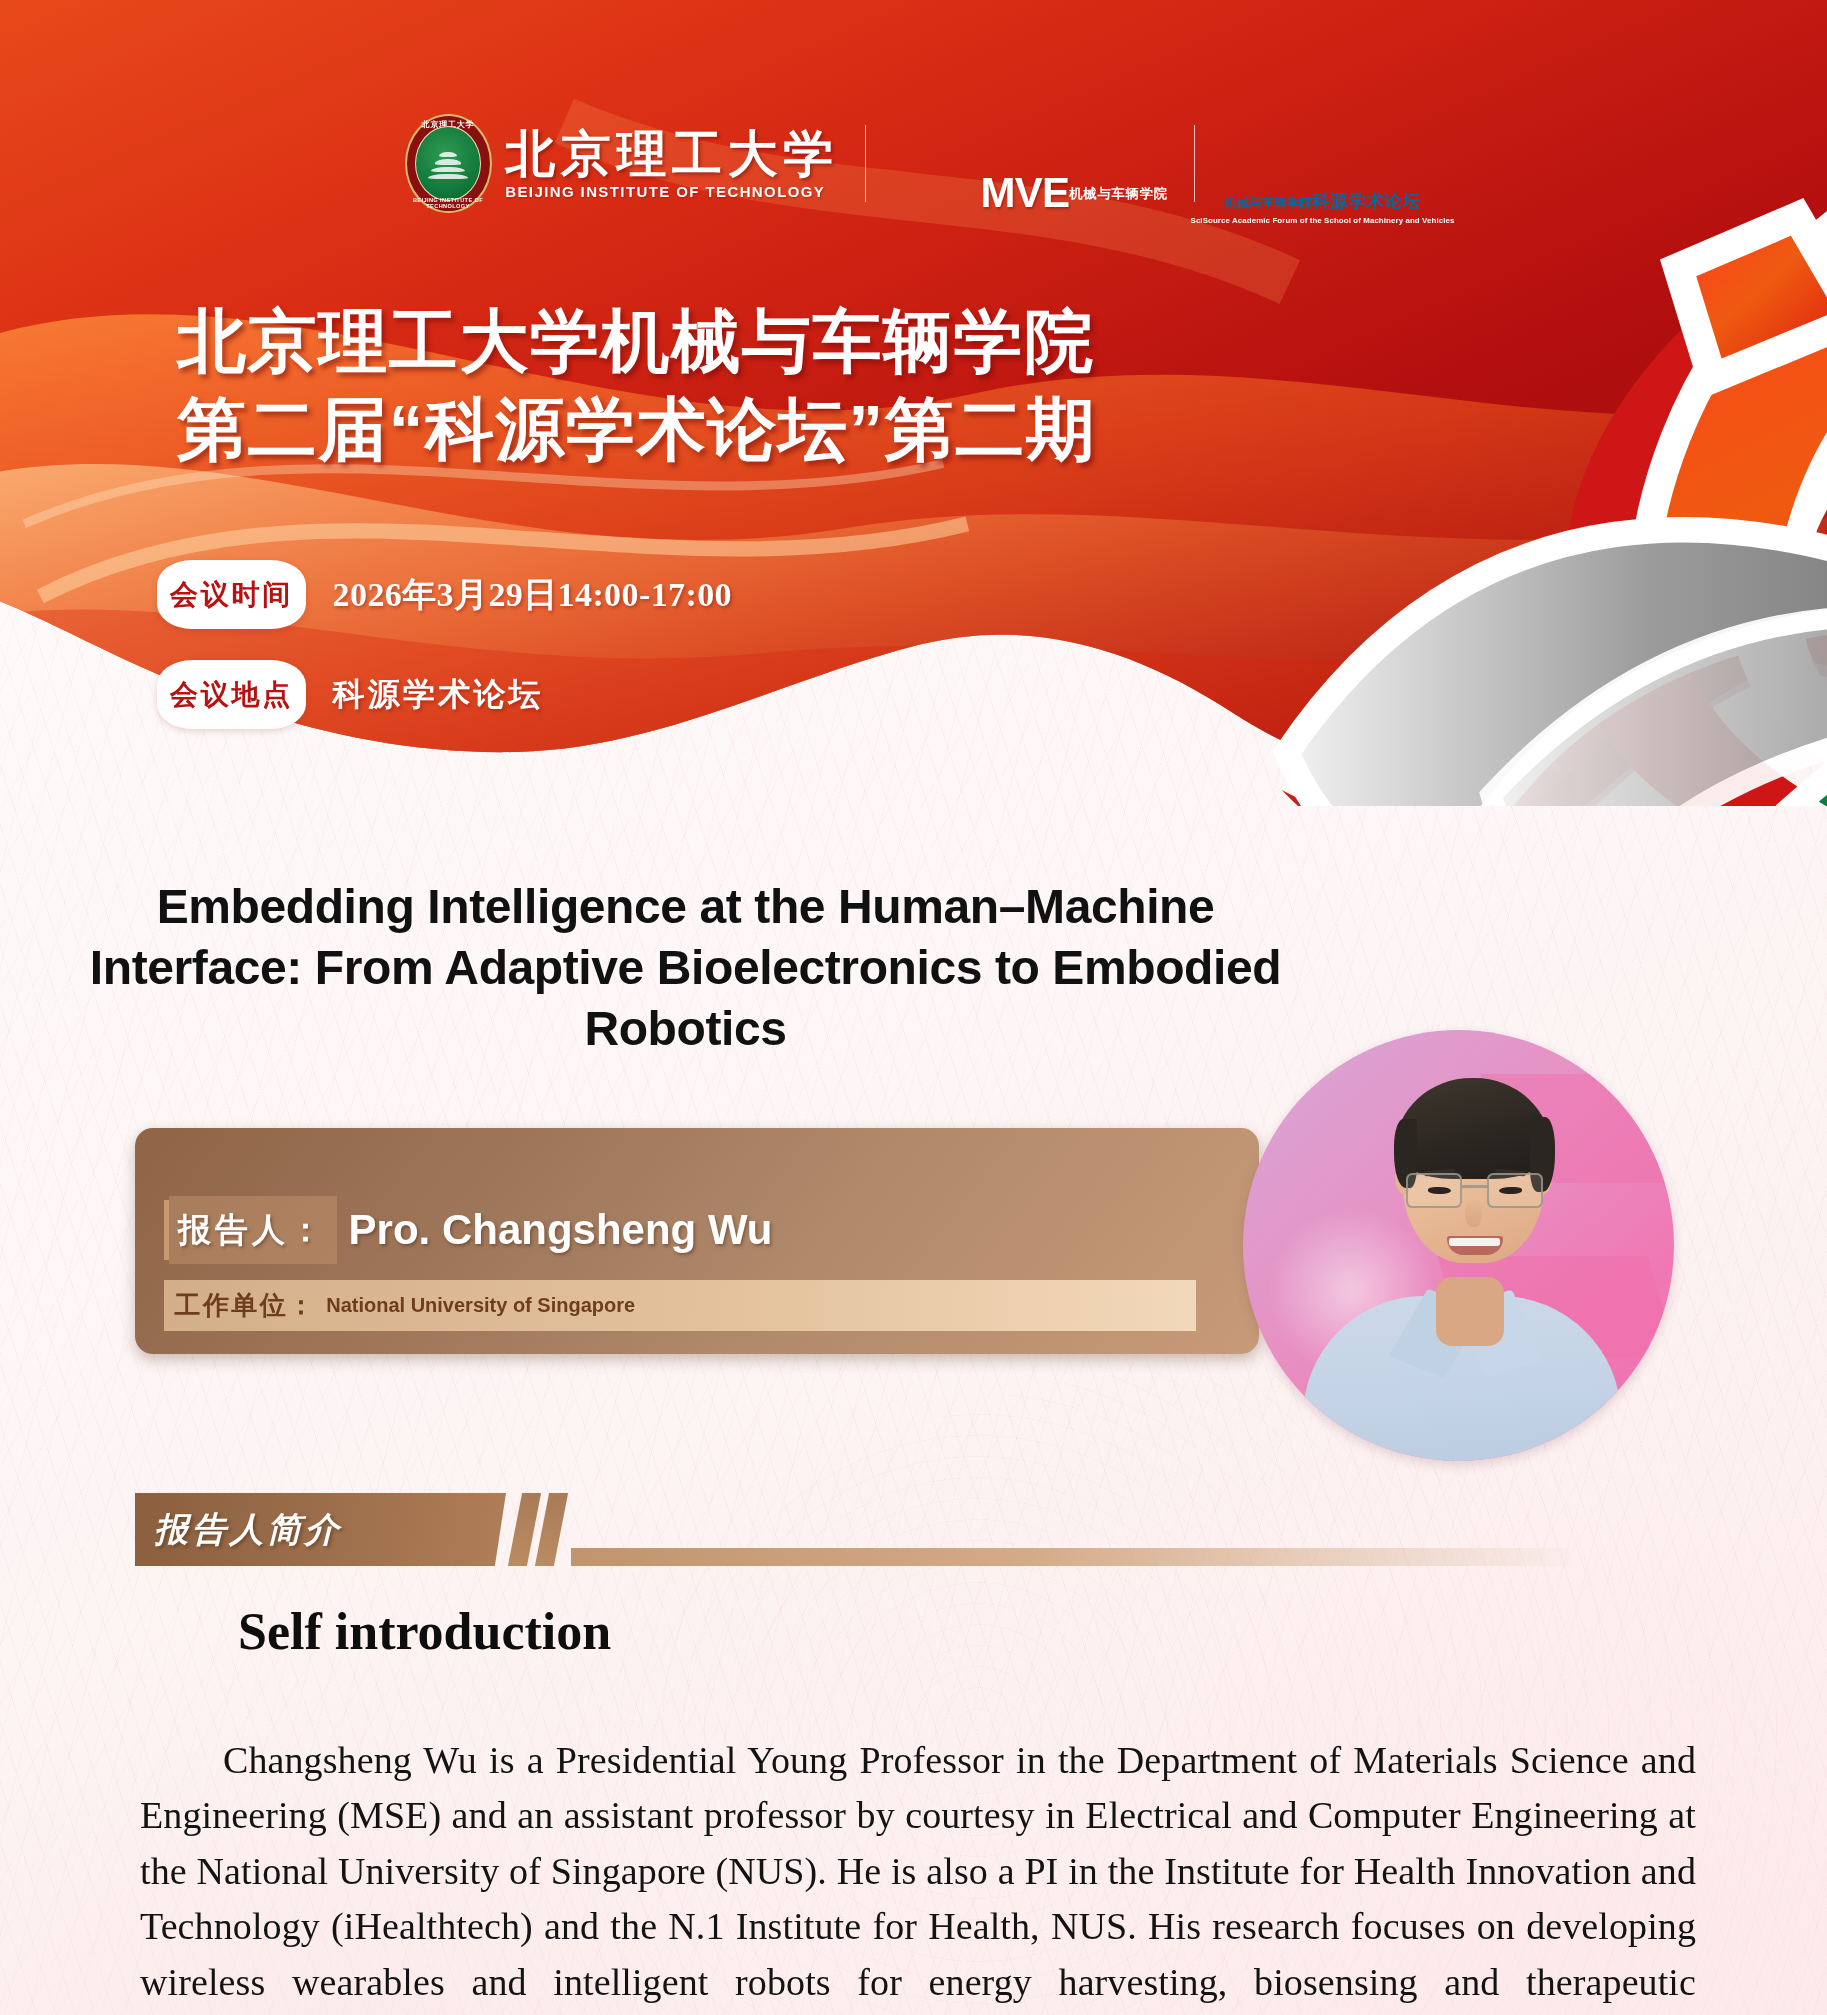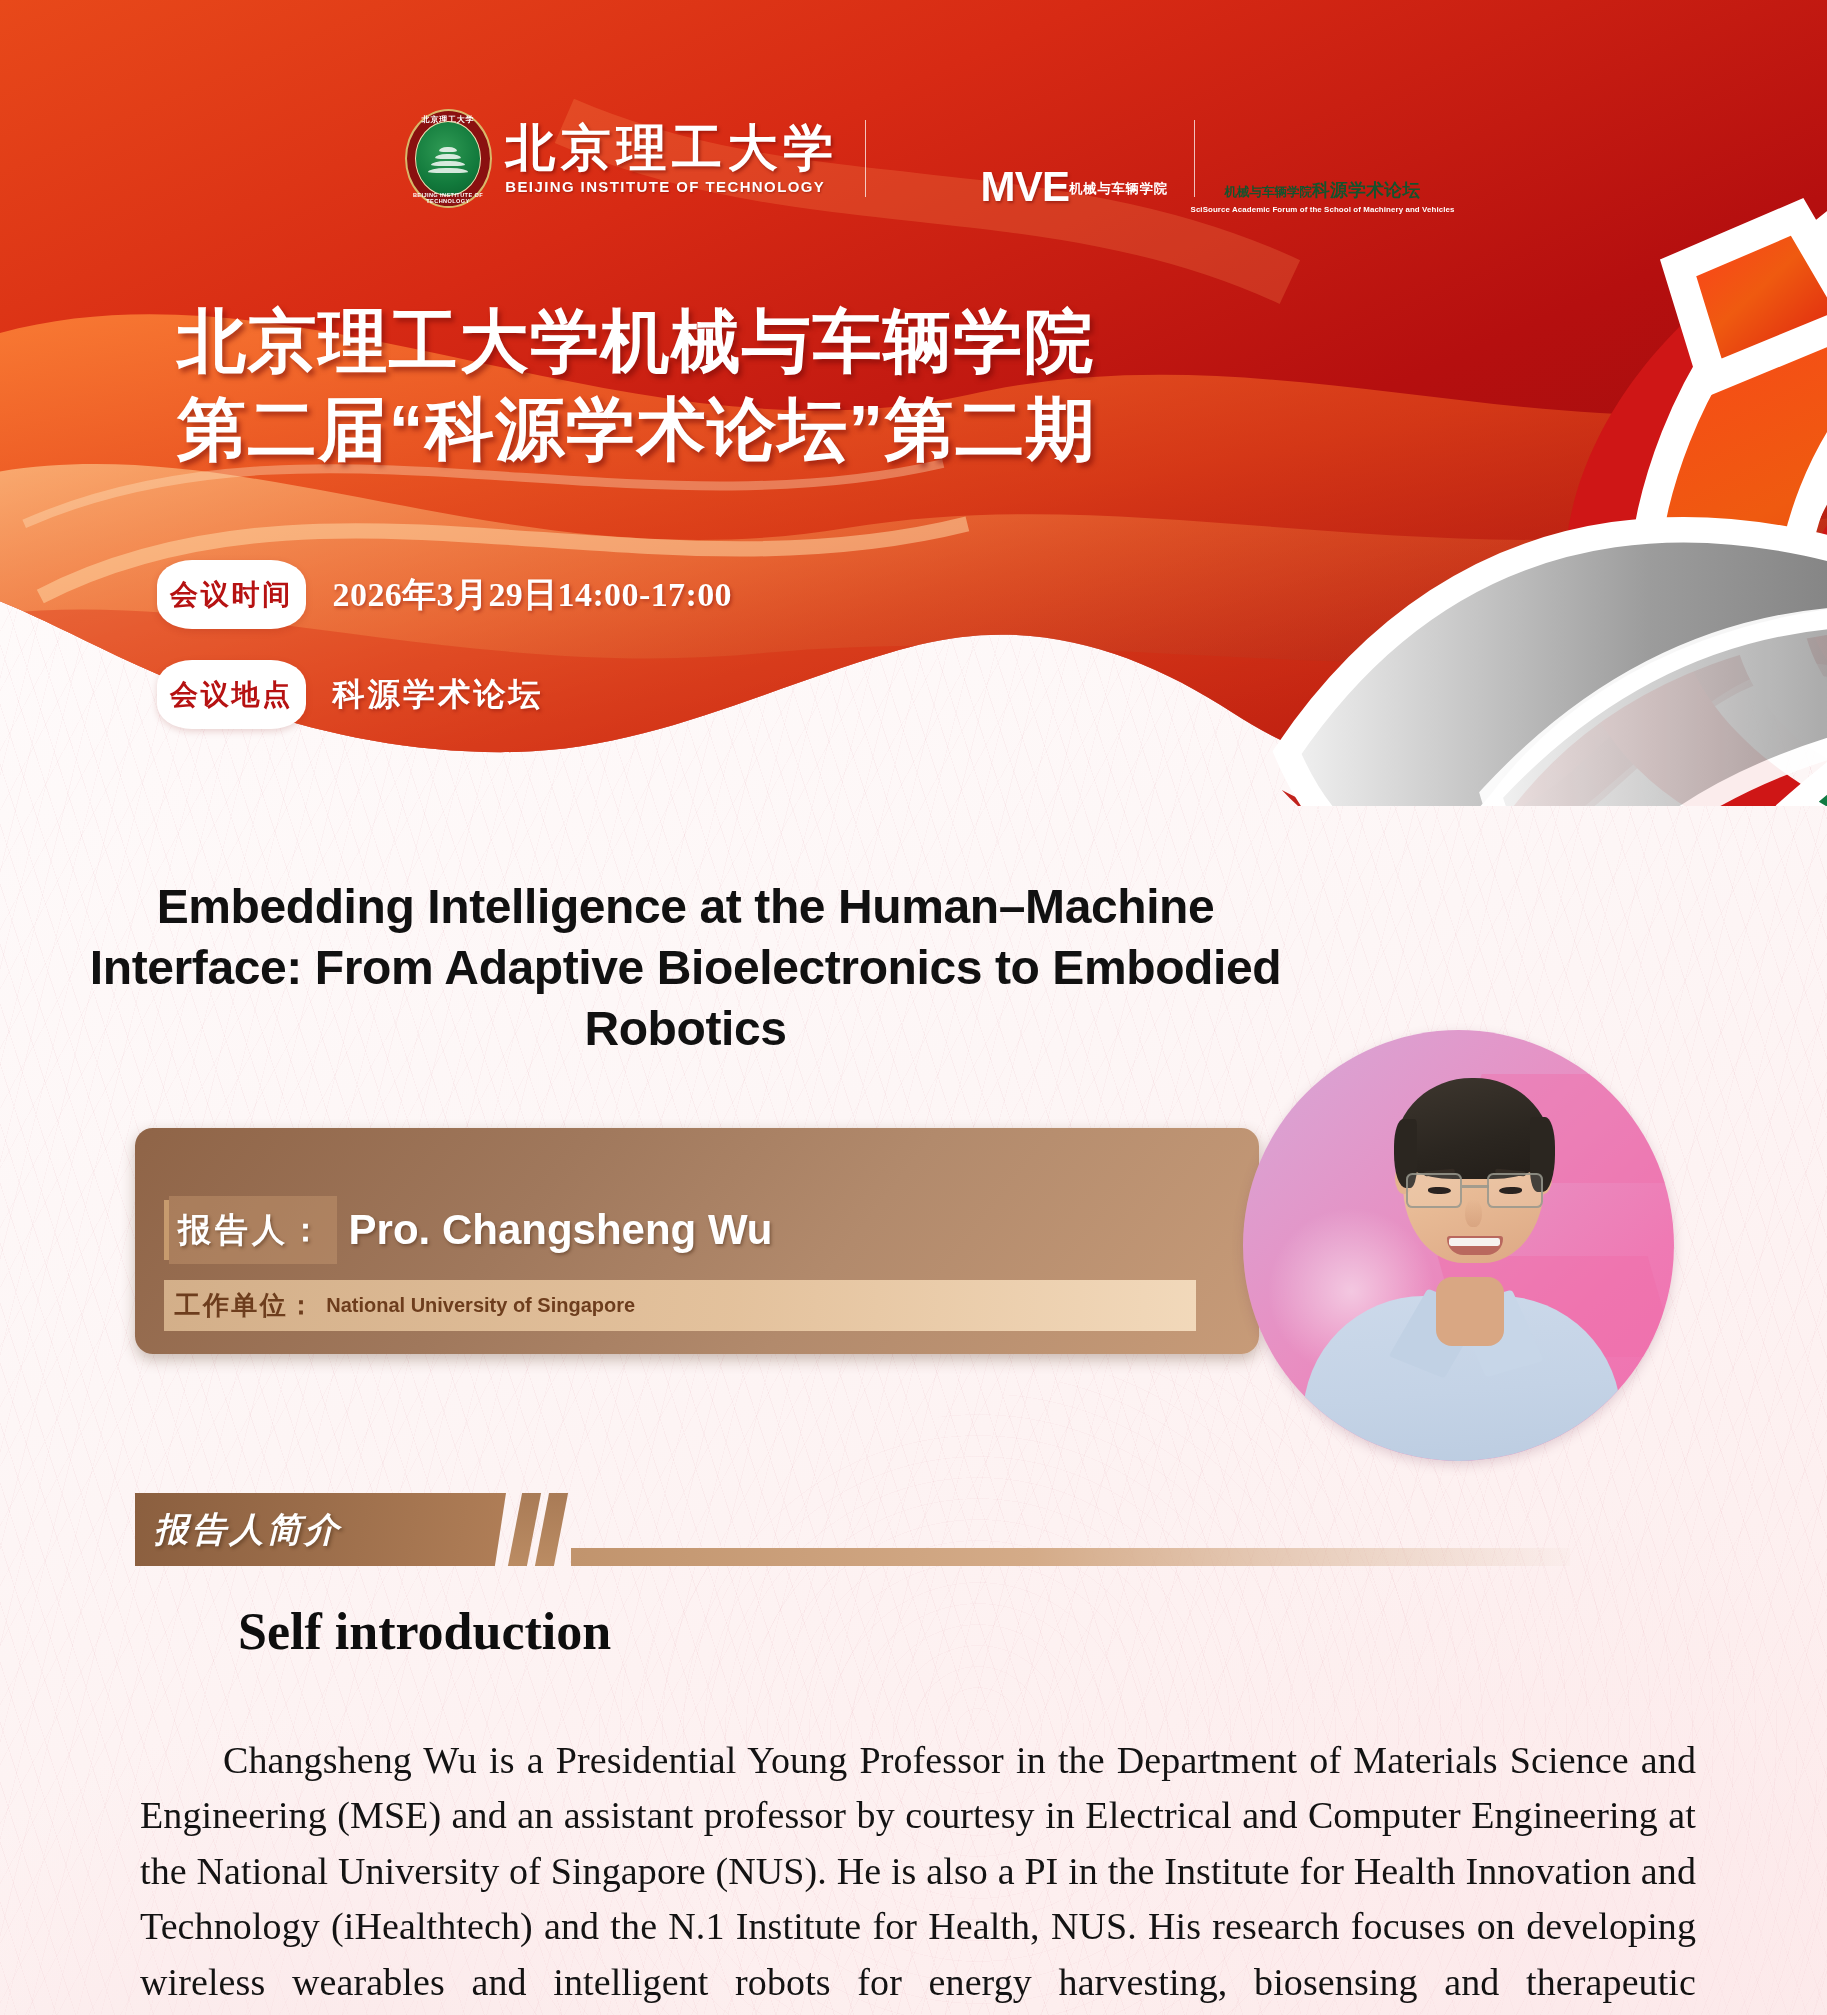--- a/index.html
+++ b/index.html
@@ -138,22 +138,22 @@
   .mv-abbr {
     font-size: 42px; font-weight: bold; color: #fff; letter-spacing: -0.8px;
     font-family: "Liberation Sans", sans-serif;
     text-shadow: 1.2px 1.6px 2.8px rgba(90,0,0,0.4);
     line-height: 0.95;
   }
   .mv-cn { font-size: 13.3px; font-weight: bold; color: #fff; letter-spacing: 0.8px; margin-top: 3.2px; }
   .logo-forum { display: flex; flex-direction: column; align-items: center; width: 202px; }
   .forum-mark { position: relative; width: 173px; height: 73px; }
   .forum-cn {
-    margin-top: 2px;
-    font-size: 17.7px; font-weight: bold; color: #14532d; letter-spacing: 0.4px;
+    margin-top: 13px;
+    font-size: 17.7px; font-weight: bold; color: #0369a1; letter-spacing: 0.4px;
     white-space: nowrap;
   }
   .forum-cn .small { font-size: 12.5px; letter-spacing: 0px; }
   .forum-en {
     margin-top: 2.8px;
     font-size: 7.9px; font-weight: bold; color: #fff; letter-spacing: 0.1px;
     white-space: nowrap;
   }
 
   

